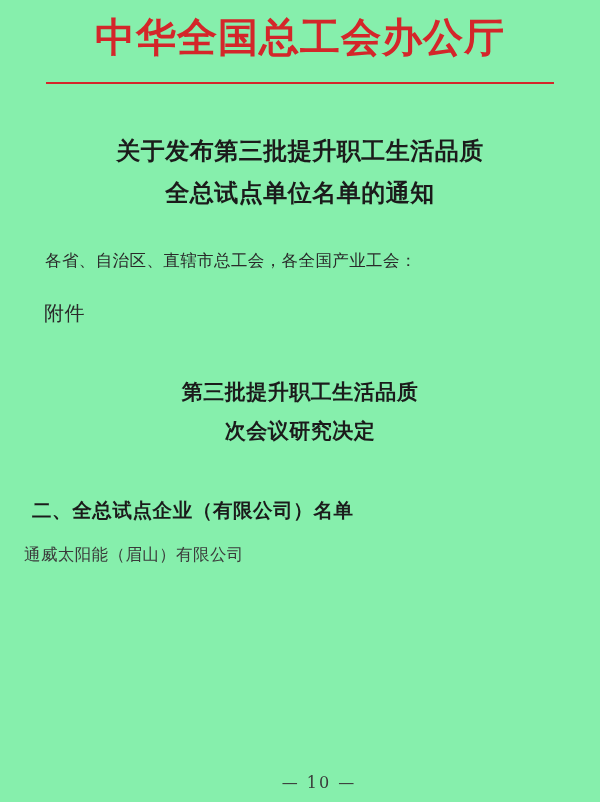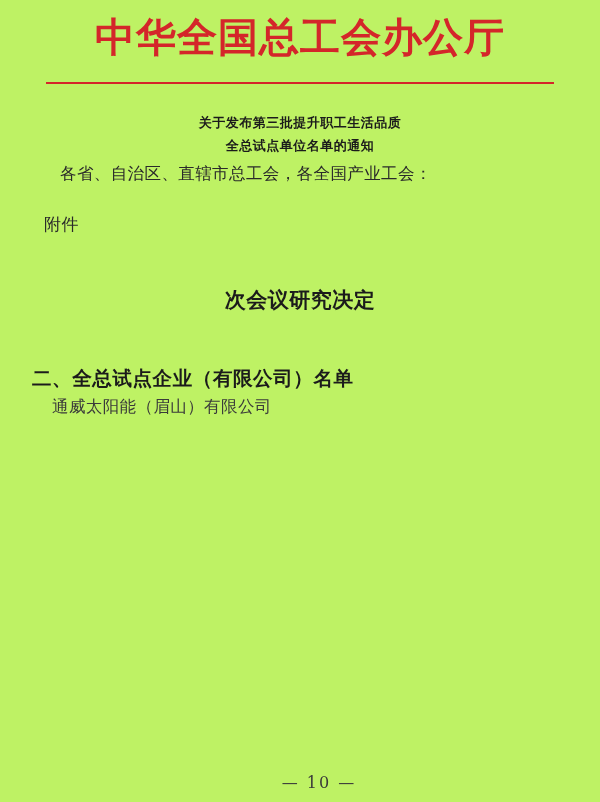--- a/index.html
+++ b/index.html
@@ -10,21 +10,21 @@
     width: 600px;
     height: 802px;
     background: #ffffff;
     font-family: "DejaVu Serif", "Liberation Serif", serif;
     overflow: hidden;
   }
   .page {
     position: relative;
     width: 600px;
     height: 802px;
-    background: #bef264;
+    background: #86efac;
     box-sizing: border-box;
   }
 
   
   .letterhead {
     padding-top: 14px;
     text-align: center;
   }
   .letterhead-title {
     color: #d4262a;
@@ -37,50 +37,50 @@
   }
   .letterhead-rule {
     margin: 22px auto 0 auto;
     width: 508px;
     height: 2px;
     background: #d4262a;
   }
 
   
   .doc-title {
-    margin-top: 28px;
+    margin-top: 46px;
     text-align: center;
     color: #1b1b1b;
-    font-size: 13px;
+    font-size: 24px;
     font-weight: bold;
     line-height: 1.75;
     letter-spacing: 0.5px;
   }
   .doc-title div {
     white-space: nowrap;
   }
 
   
   .body-block {
-    padding: 0 60px;
+    margin-top: 30px;
+    padding: 0 45px;
     color: #2a2a2a;
     font-size: 16.5px;
     line-height: 2.0;
     text-align: justify;
     letter-spacing: 0.4px;
-    font-family: Liberation Mono, monospace;
   }
   .para-indent {
     text-indent: 2em;
   }
   .attach-label {
     margin-top: 16px;
     padding: 0 44px;
     color: #2a2a2a;
-    font-size: 17px;
+    font-size: 20px;
     line-height: 2.0;
     letter-spacing: 0.4px;
   }
 
   
   .attach-title {
     margin-top: 40px;
     text-align: center;
     color: #1b1b1b;
     font-size: 21px;
@@ -98,22 +98,22 @@
     padding-left: 32px;
     color: #1b1b1b;
     font-size: 19.5px;
     font-weight: bold;
     letter-spacing: 0.6px;
     white-space: nowrap;
   }
 
   
   .list-entry {
-    margin-top: 4px;
-    padding-left: 52px;
+    margin-top: 20px;
+    padding-left: 24px;
     color: #3a3a3a;
     font-size: 16.5px;
     letter-spacing: 0.4px;
     white-space: nowrap;
   }
 
   
   .page-number {
     position: absolute;
     left: 0;
@@ -141,20 +141,21 @@
     <div>全总试点单位名单的通知</div>
   </div>
 
   <div class="body-block">
     <div>各省、自治区、直辖市总工会，各全国产业工会：</div>
   </div>
 
   <div class="attach-label">附件</div>
 
   <div class="attach-title">
+    <div>第三批提升职工生活品质</div>
     <div>次会议研究决定</div>
   </div>
 
   <div class="section-heading">二、全总试点企业（有限公司）名单</div>
 
   <div class="list-entry">通威太阳能（眉山）有限公司</div>
 
   <div class="page-number">— 10 —</div>
 
 </div>

